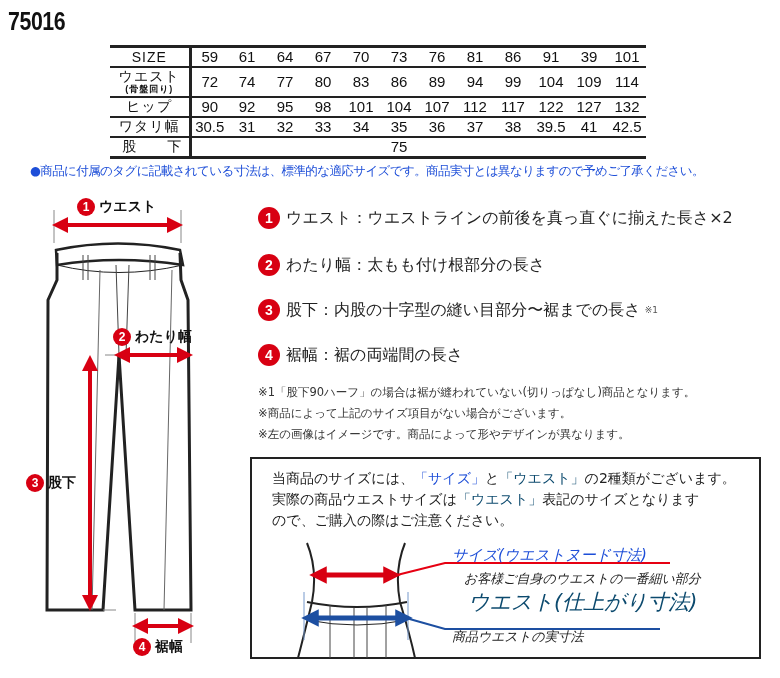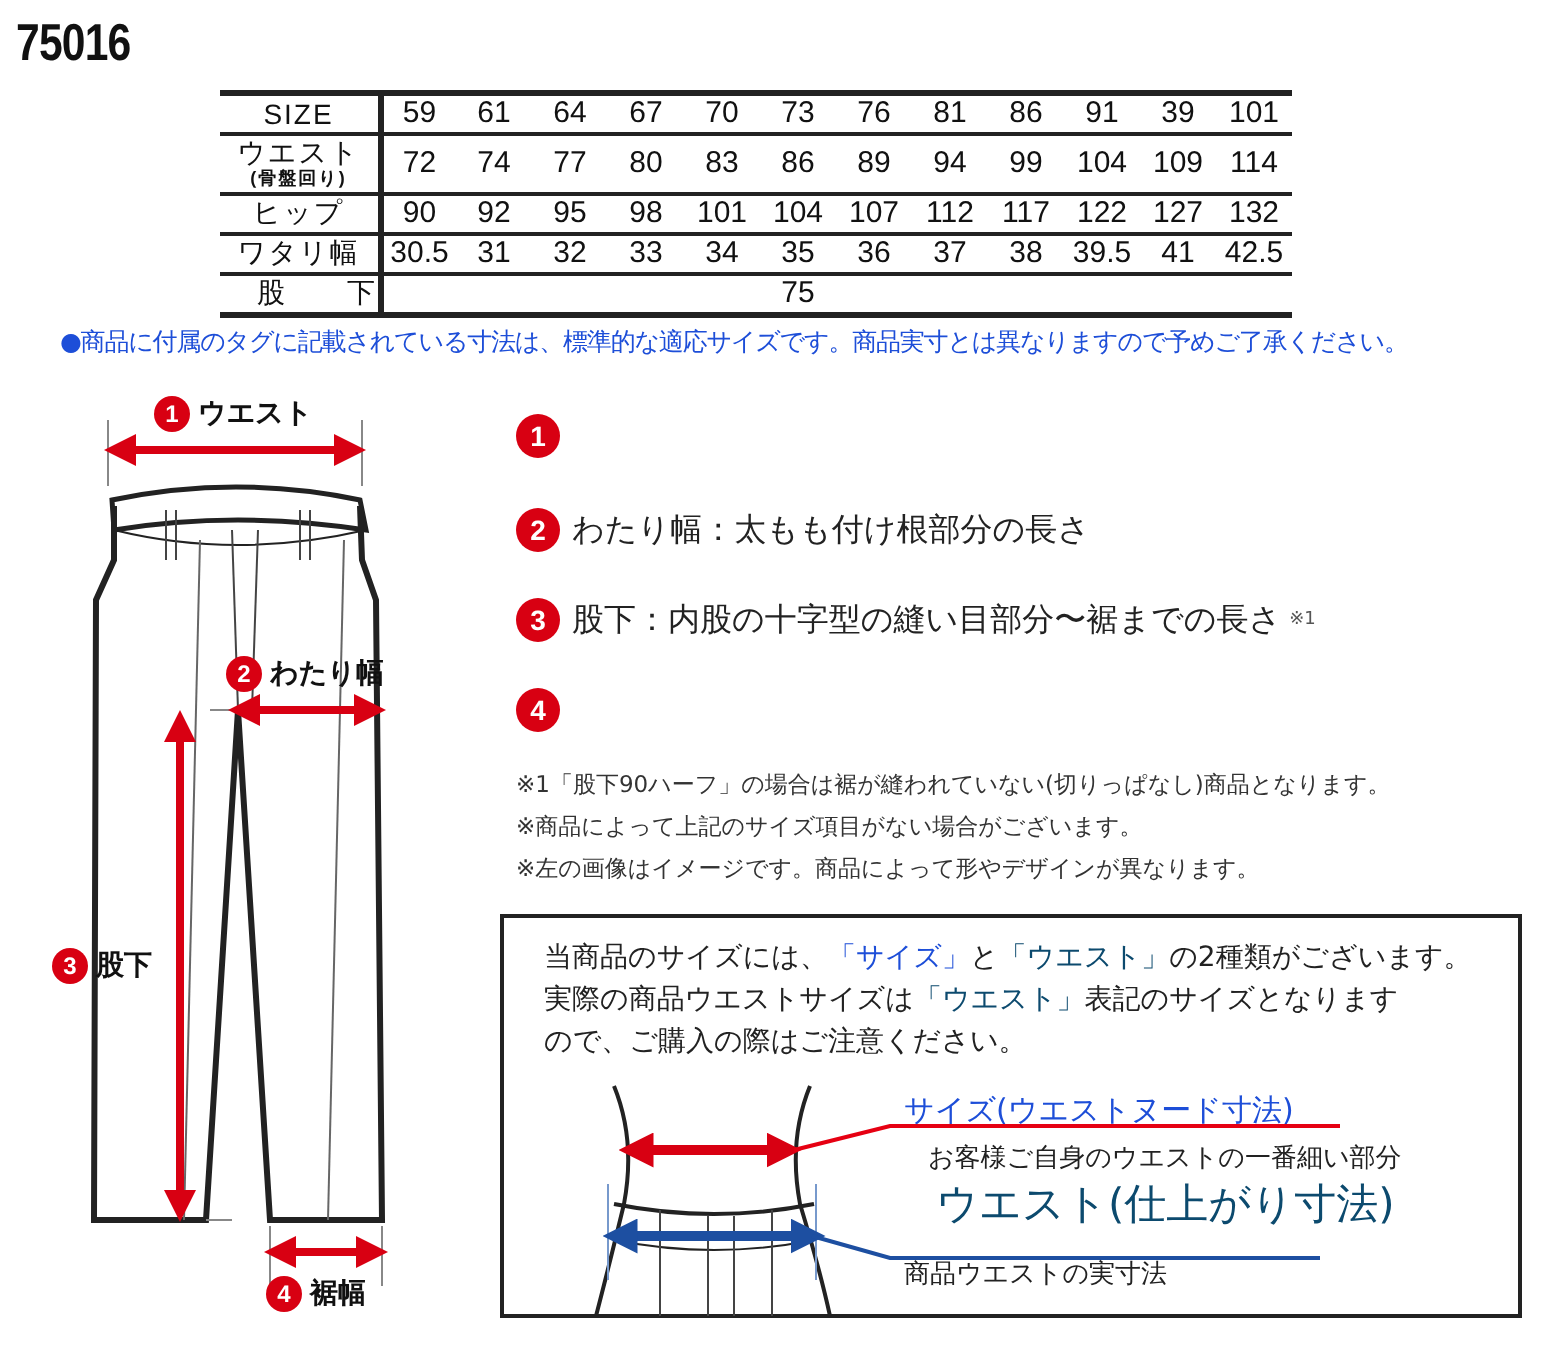--- a/index.html
+++ b/index.html
@@ -22,21 +22,21 @@
   #notice { left: 30px; top: 163px; font-size: 12.5px; color: #1d4ed8; white-space: nowrap; letter-spacing: -0.6px; }
   .legend-item { left: 258px; display: flex; align-items: center; font-size: 16px; white-space: nowrap; color: #222; }
   .num { width: 22px; height: 22px; border-radius: 50%; background: #d80012; color: #fff; font-weight: bold;
          font-size: 14px; display: flex; align-items: center; justify-content: center; margin-right: 6px; font-family: "Liberation Sans", sans-serif; }
   .small-note { font-size: 9px; margin-left: 4px; color: #555; }
   .footnote { left: 258px; font-size: 11.5px; color: #333; white-space: nowrap; }
   #size-box { left: 250px; top: 457px; width: 511px; height: 202px; border: 2px solid #222; }
   .box-line { left: 272px; font-size: 14px; color: #222; white-space: nowrap; }
   .red { color: #1d4ed8; }
   .blue { color: #0c4a6e; }
-  .diag-label { font-size: 14px; white-space: nowrap; }
+  .diag-label { font-size: 14px; white-space: nowrap; font-style: italic; }
   .pant-label { font-size: 14px; font-weight: bold; display: flex; align-items: center; white-space: nowrap; color: #111; }
   .pant-label .num { width: 18px; height: 18px; font-size: 12px; margin-right: 4px; }
 </style>
 </head>
 <body>
 
 <div id="product-code" class="abs">75016</div>
 
 <table class="size-table">
   <tbody>
@@ -97,21 +97,21 @@
     <td class="val">34</td>
     <td class="val">35</td>
     <td class="val">36</td>
     <td class="val">37</td>
     <td class="val">38</td>
     <td class="val">39.5</td>
     <td class="val">41</td>
     <td class="val">42.5</td>
   </tr>
   <tr class="last">
-    <td class="hdr" style="text-align:right;padding-left:6px;margin-top:43px;">股　　下</td>
+    <td class="hdr" style="text-align:center;padding-left:6px;margin-top:43px;">股　　下</td>
     <td class="val" colspan="5"></td>
     <td class="val">75</td>
     <td class="val" colspan="6"></td>
   </tr>
 </tbody>
   </table>
 
 <div id="notice" class="abs">●商品に付属のタグに記載されている寸法は、標準的な適応サイズです。商品実寸とは異なりますので予めご了承ください。</div>
 
 <svg class="abs" style="left:20px;top:195px;" width="220" height="470" viewBox="0 0 220 470">
@@ -164,32 +164,34 @@
   <span class="num">3</span>
   <span>股下</span>
 </div>
 <div class="abs pant-label" style="left:133px;top:638px;">
   <span class="num">4</span>
   <span>裾幅</span>
 </div>
 
 <div class="abs legend-item" style="top:207px;">
   <span class="num">1</span>
+  <span>ウエスト：ウエストラインの前後を真っ直ぐに揃えた長さ×2</span>
 </div>
 <div class="abs legend-item" style="top:254px;">
   <span class="num">2</span>
   <span>わたり幅：太もも付け根部分の長さ</span>
 </div>
 <div class="abs legend-item" style="top:299px;">
   <span class="num">3</span>
   <span>股下：内股の十字型の縫い目部分〜裾までの長さ</span>
   <span class="small-note">※1</span>
 </div>
 <div class="abs legend-item" style="top:344px;">
   <span class="num">4</span>
+  <span>裾幅：裾の両端間の長さ</span>
 </div>
 
 <div class="abs footnote" style="top:385px;">※1「股下90ハーフ」の場合は裾が縫われていない(切りっぱなし)商品となります。</div>
 <div class="abs footnote" style="top:406px;">※商品によって上記のサイズ項目がない場合がございます。</div>
 <div class="abs footnote" style="top:427px;">※左の画像はイメージです。商品によって形やデザインが異なります。</div>
 
 <div id="size-box" class="abs"></div>
 <div class="abs box-line" style="top:470px;">
   <span>当商品のサイズには、</span><span class="red">「サイズ」</span><span>と</span><span class="blue">「ウエスト」</span><span>の2種類がございます。</span>
 </div>

